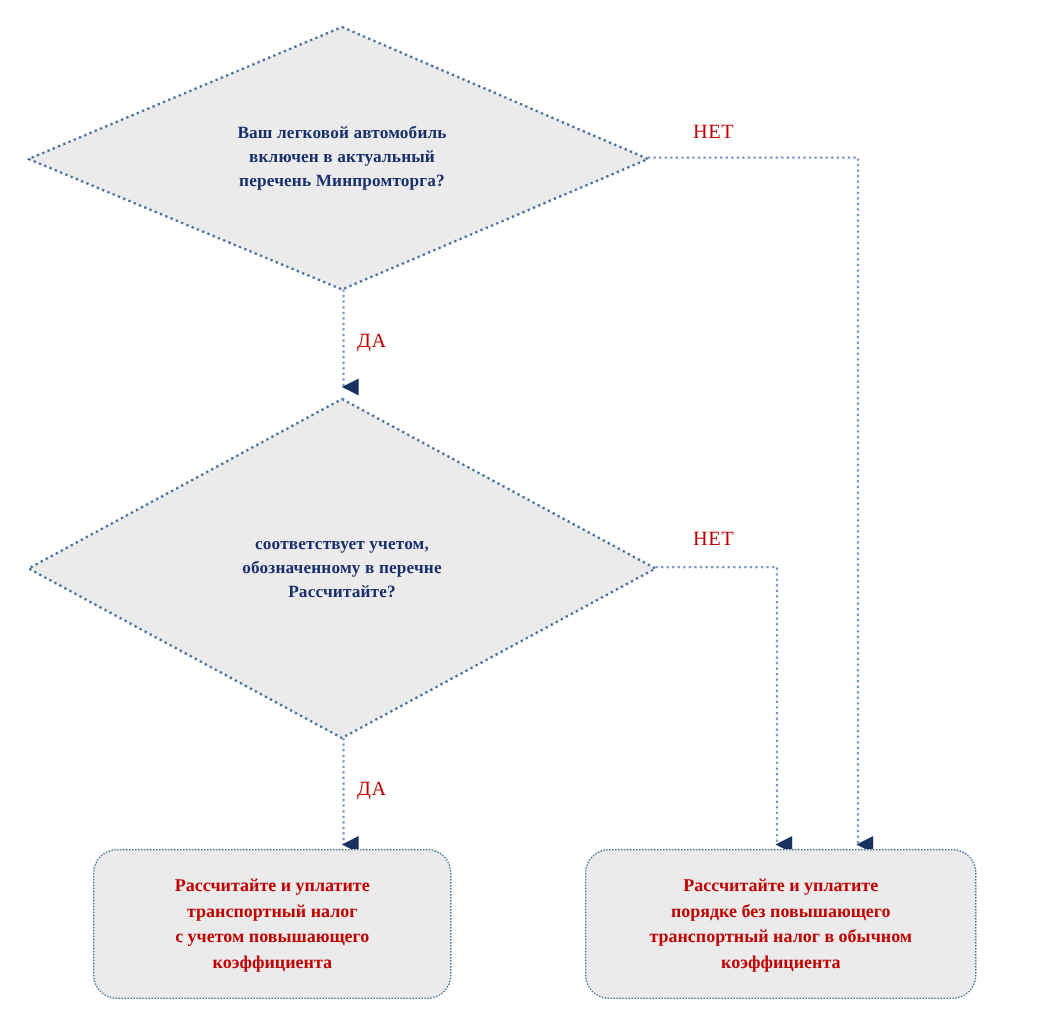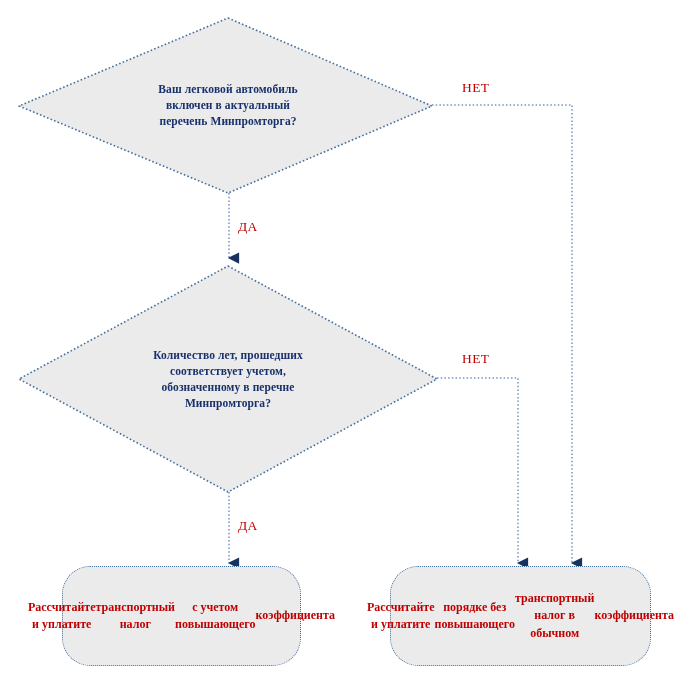--- a/index.html
+++ b/index.html
@@ -40,23 +40,23 @@
   }
   #d1-text { left: 108px; top: 72px; width: 240px; height: 68px; }
   #d2-text { left: 104px; top: 333px; width: 248px; height: 94px; }
 
   
   .term {
     position: absolute;
     box-sizing: border-box;
     background: #ebebeb;
     border: 1.6px dotted #44709f;
-    border-radius: 28px;
+    border-radius: 16px;
     display: flex;
-    flex-direction: row;
+    flex-direction: column;
     align-items: center;
     justify-content: center;
     text-align: center;
     color: #c00000;
     font-weight: bold;
     font-size: 12px;
     line-height: 1.42;
   }
   #box-left  { left: 62px;  top: 566px; width: 239px; height: 100px; }
   #box-right { left: 390px; top: 566px; width: 261px; height: 100px; }
@@ -100,24 +100,23 @@
     <path d="M437,378 L518,378 L518,563" fill="none" stroke="#7694c4" stroke-width="1.5" stroke-dasharray="1.5 2.2" marker-end="url(#arrow)"></path>
   </svg>
 
   <div id="d1-text" class="diamond-text">
     <span>Ваш легковой автомобиль</span>
     <span>включен в актуальный</span>
     <span>перечень Минпромторга?</span>
   </div>
 
   <div id="d2-text" class="diamond-text">
-    <span>Количество лет, прошедших</span>
     <span>соответствует учетом,</span>
     <span>обозначенному в перечне</span>
-    <span>Минпромторга?</span>
+    <span>Рассчитайте?</span>
   </div>
 
   <div id="box-left" class="term">
     <span>Рассчитайте и уплатите</span>
     <span>транспортный налог</span>
     <span>с учетом повышающего</span>
     <span>коэффициента</span>
   </div>
 
   <div id="box-right" class="term">

